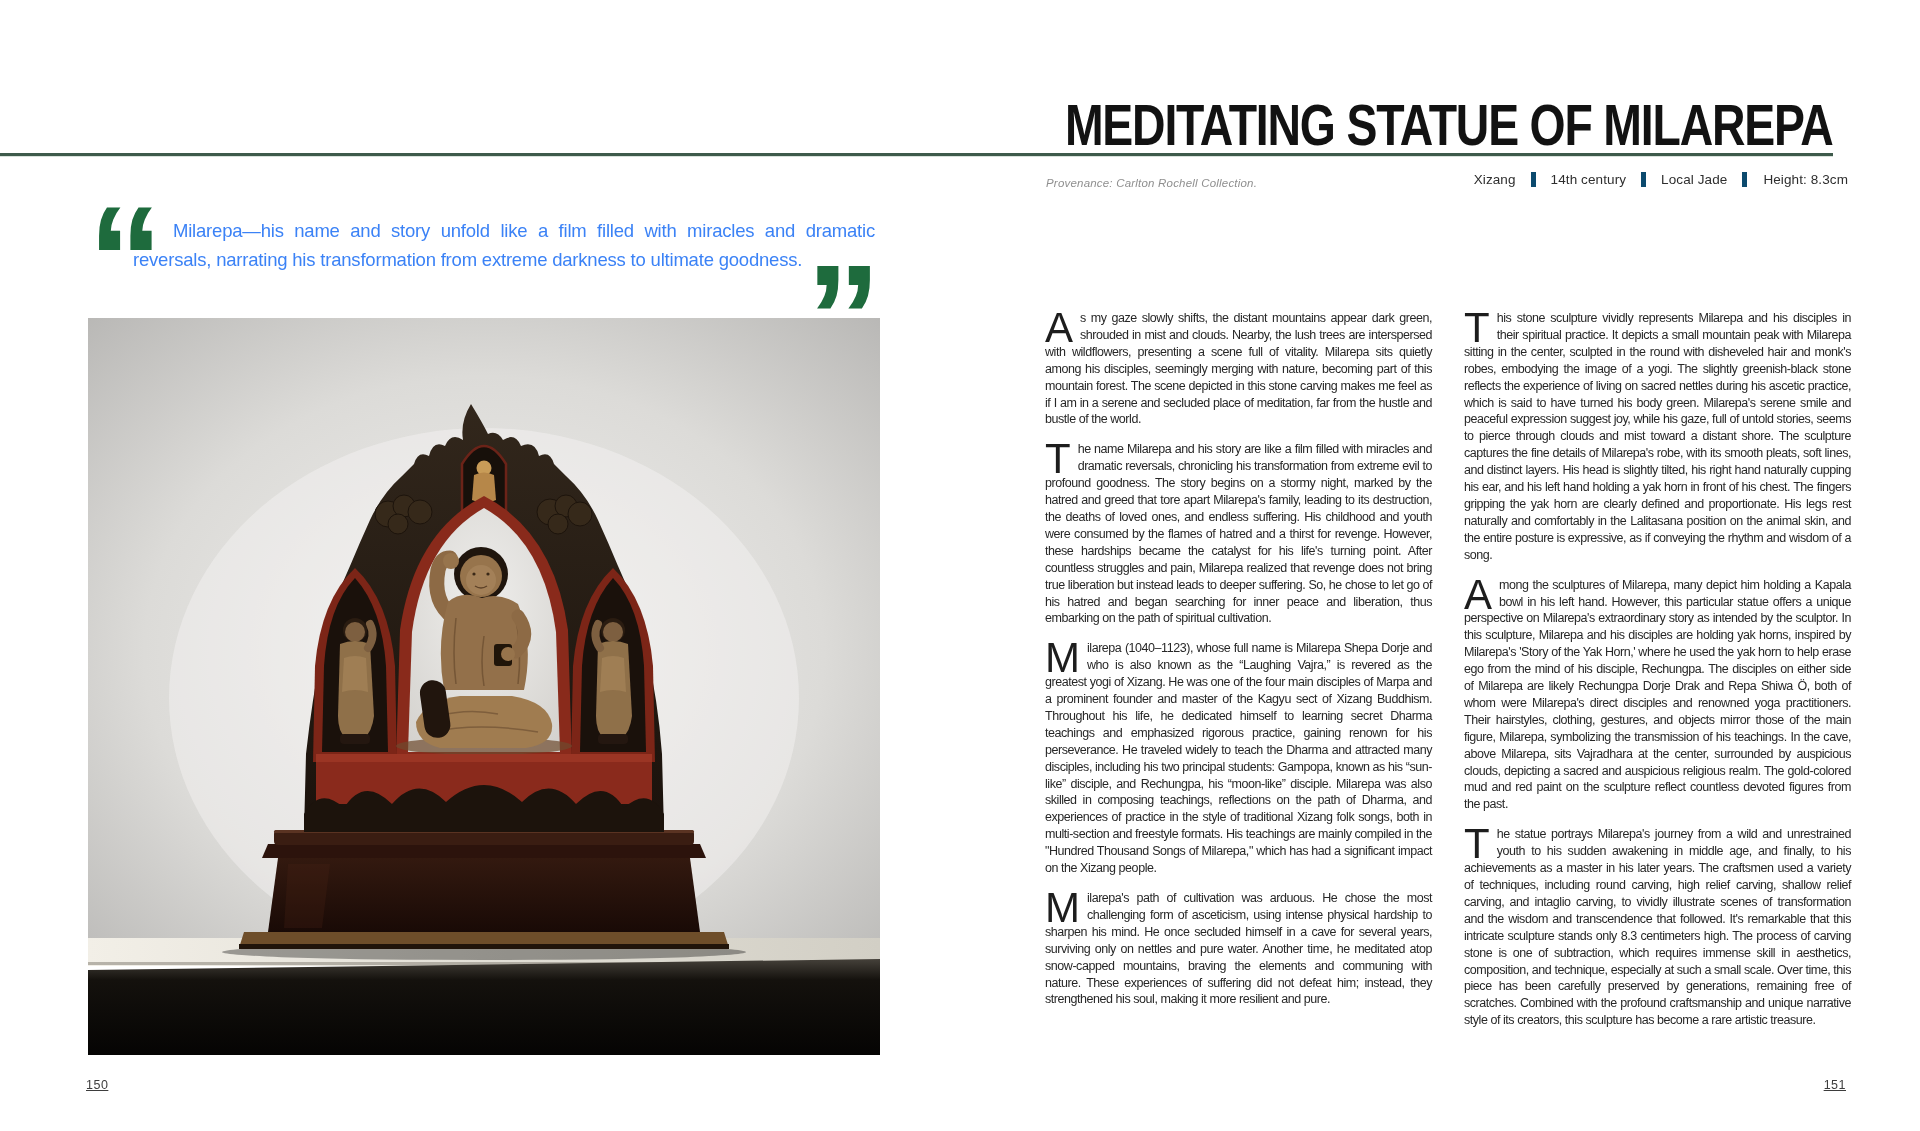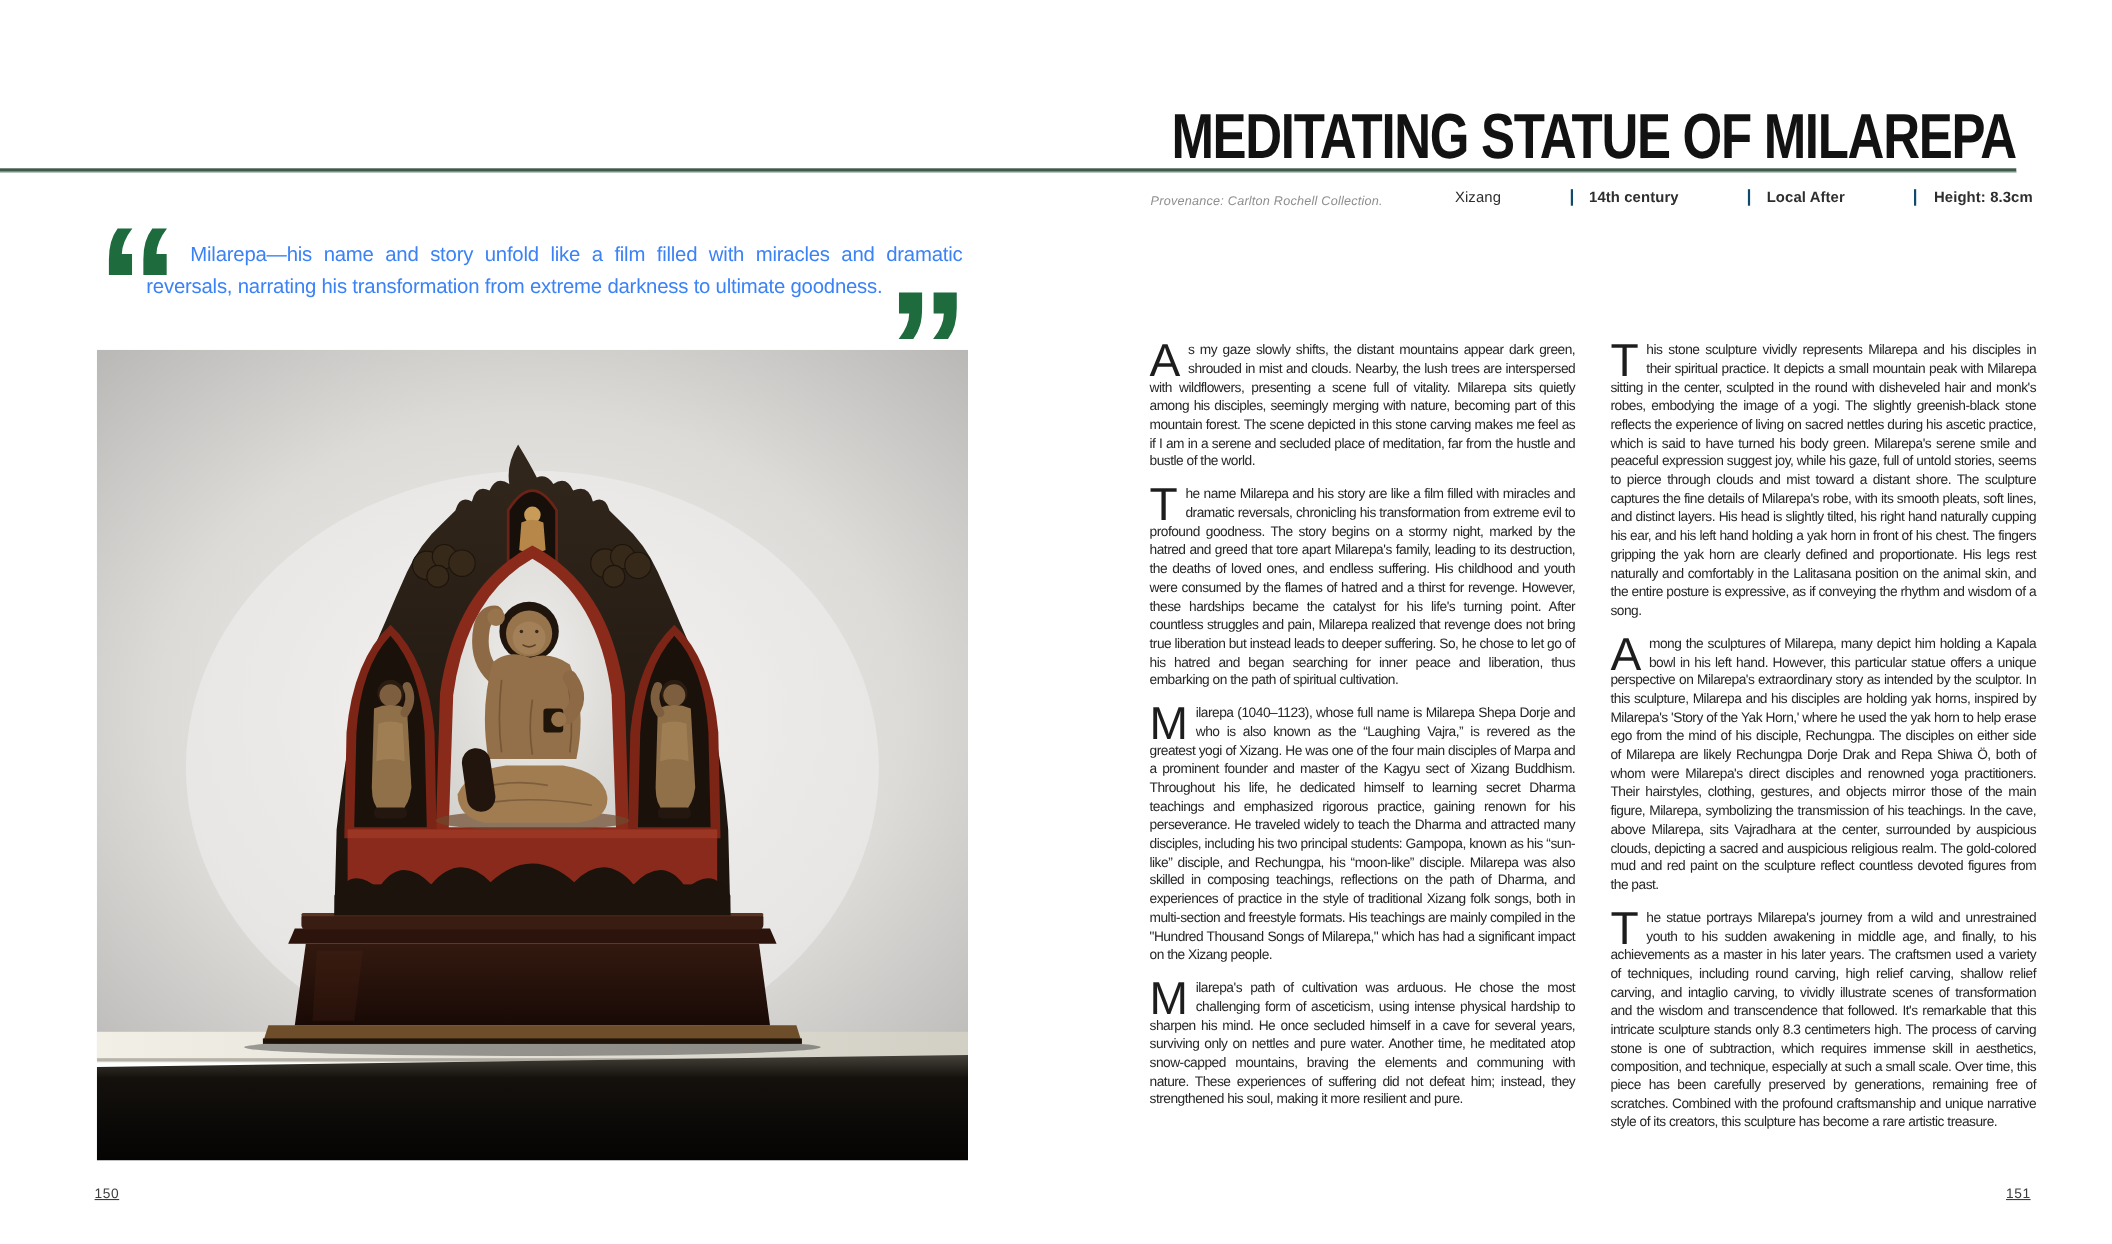--- a/index.html
+++ b/index.html
@@ -17,26 +17,26 @@
   .title-rule{
     position:absolute;top:153px;left:0;width:1833px;height:3px;
     background:#3e5a4b;border-bottom:1px solid #d8e2db;
   }
   .provenance{
     position:absolute;top:177px;left:1046px;
     font-size:11.5px;font-style:italic;color:#8f8f8f;letter-spacing:.2px;text-align:center;
   }
   .meta{
     position:absolute;top:172px;right:72px;display:flex;align-items:center;
-    font-size:13.5px;color:#2e2e2e;letter-spacing:.1px;gap:48px;
+    font-size:13.5px;color:#2e2e2e;letter-spacing:.1px;
   }
   .meta .meta-item{padding:0 15px;line-height:15px;}
   .meta .meta-item:first-child{padding-left:0;}
   .meta .meta-item:last-child{padding-right:0;padding-left:16px;}
-  .meta .meta-item + .meta-item{border-left:2px solid #0c4a6e;font-weight:bold;}
+  .meta .meta-item + .meta-item{border-left:5px solid #0c4a6e;}
   
   .quote-mark{
     position:absolute;font-weight:700;color:#1e6b3d;font-size:150px;line-height:1;
     font-family:"Liberation Sans",sans-serif;
   }
   .quote-open{left:88px;top:184px;}
   .quote-close{left:806px;top:242px;}
   .quote-text{
     position:absolute;left:133px;top:216px;width:742px;
     font-size:18.5px;color:#3b82f6;line-height:29px;
@@ -67,21 +67,21 @@
 </style>
 </head>
 <body>
 
 <h1 class="page-title">MEDITATING STATUE OF MILAREPA</h1>
 <div class="title-rule"></div>
 <div class="provenance">Provenance: Carlton Rochell Collection.</div>
 <div class="meta">
   <span class="meta-item">Xizang</span>
   <span class="meta-item">14th century</span>
-  <span class="meta-item">Local After</span>
+  <span class="meta-item">Local Jade</span>
   <span class="meta-item">Height: 8.3cm</span>
 </div>
 
 <div class="quote-mark quote-open">“</div>
 <div class="quote-text">Milarepa—his name and story unfold like a film filled with miracles and dramatic reversals, narrating his transformation from extreme darkness to ultimate goodness.</div>
 <div class="quote-mark quote-close">”</div>
 
 <div class="photo">
   <svg width="792" height="737" viewBox="0 0 792 737" xmlns="http://www.w3.org/2000/svg">
     <defs>

